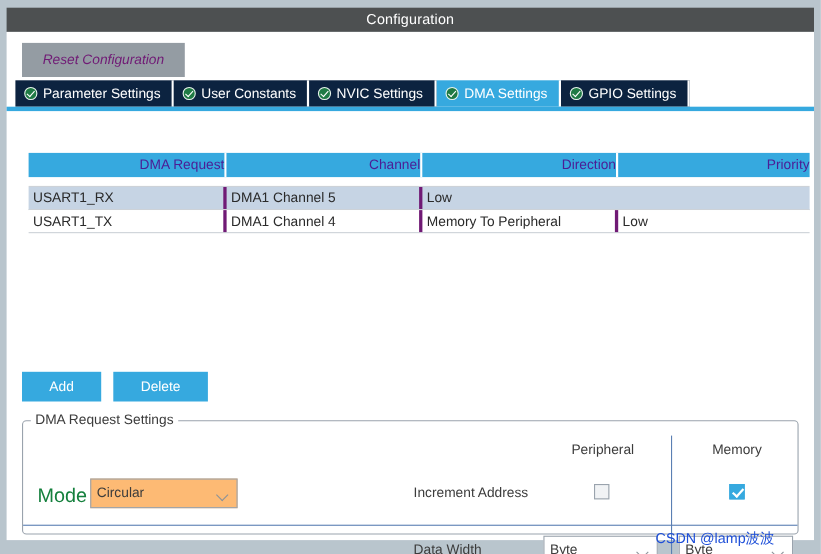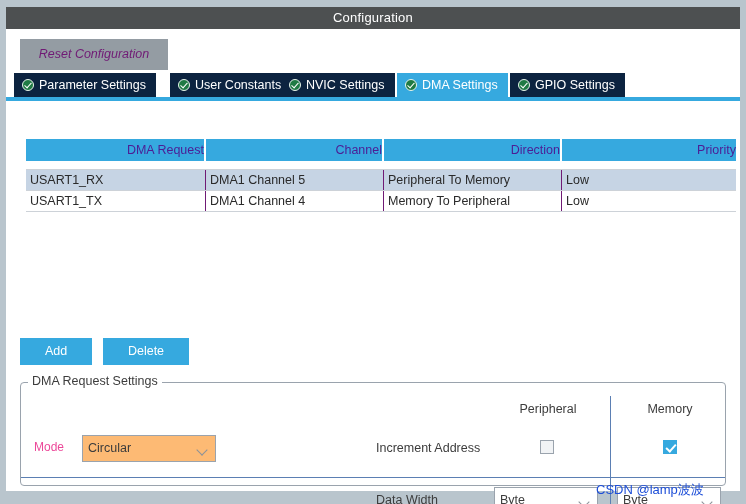--- a/index.html
+++ b/index.html
@@ -143,21 +143,21 @@
     border-bottom: 1px solid #cdd2d8;
     background: #ffffff;
     cursor: default;
   }
   .trow.selected { background: #c6d4e4; }
   .trow .td {
     font-size: 12.5px;
     line-height: 20px;
     color: #2a2a2a;
     padding-left: 4px;
-    border-right: 1px solid #701a75;
+    border-right: 3px solid #701a75;
     box-sizing: border-box;
     overflow: hidden;
     white-space: nowrap;
   }
   .trow .td:last-child { border-right: none; }
 
   .col0 { width: 180px; }
   .col1 { width: 178px; }
   .col2 { width: 178px; }
   .col3 { width: 174px; }
@@ -226,22 +226,22 @@
   #hdivider {
     position: absolute;
     left: 15px; top: 448px;
     width: 704px; height: 1px;
     background: #5b7fb3;
   }
 
   #lbl-mode {
     position: absolute;
     left: 28px; top: 411px;
-    font-size: 12px;
-    color: #ec4899;
+    font-size: 18px;
+    color: #15803d;
   }
   #mode-select {
     position: absolute;
     left: 76px; top: 406px;
     width: 134px; height: 27px;
     border: 1px solid #9aa3ad;
     background: #fdba74;
     box-sizing: border-box;
     font-size: 12.5px;
     color: #3c3c3c;
@@ -351,21 +351,20 @@
       <div id="dma-head">
         <div class="th col0">DMA Request</div>
         <div class="th col1">Channel</div>
         <div class="th col2">Direction</div>
         <div class="th col3">Priority</div>
       </div>
       <div id="dma-body">
         <div class="trow selected">
           <div class="td col0">USART1_RX</div>
           <div class="td col1">DMA1 Channel 5</div>
-          <div class="td col2">Peripheral To Memory</div>
           <div class="td col3">Low</div>
         </div>
         <div class="trow">
           <div class="td col0">USART1_TX</div>
           <div class="td col1">DMA1 Channel 4</div>
           <div class="td col2">Memory To Peripheral</div>
           <div class="td col3">Low</div>
         </div>
       </div>
     </div>
@@ -401,21 +400,21 @@
       <span class="sel-text">Byte</span>
       <span class="caret"></span>
     </div>
 
   </div>
 
   <div id="tabstrip">
     <div class="tab" id="tab0" style="left: 8px;">
       <span class="chk"></span><span>Parameter Settings</span>
     </div>
-    <div class="tab" id="tab1" style="left: 152px; margin-left: 12px;">
+    <div class="tab" id="tab1" style="left: 152px;">
       <span class="chk"></span><span>User Constants</span>
     </div>
     <div class="tab" id="tab2" style="left: 275px;">
       <span class="chk"></span><span>NVIC Settings</span>
     </div>
     <div class="tab active" id="tab3" style="left: 391px;">
       <span class="chk"></span><span>DMA Settings</span>
     </div>
     <div class="tab" id="tab4" style="left: 504px;">
       <span class="chk"></span><span>GPIO Settings</span>

